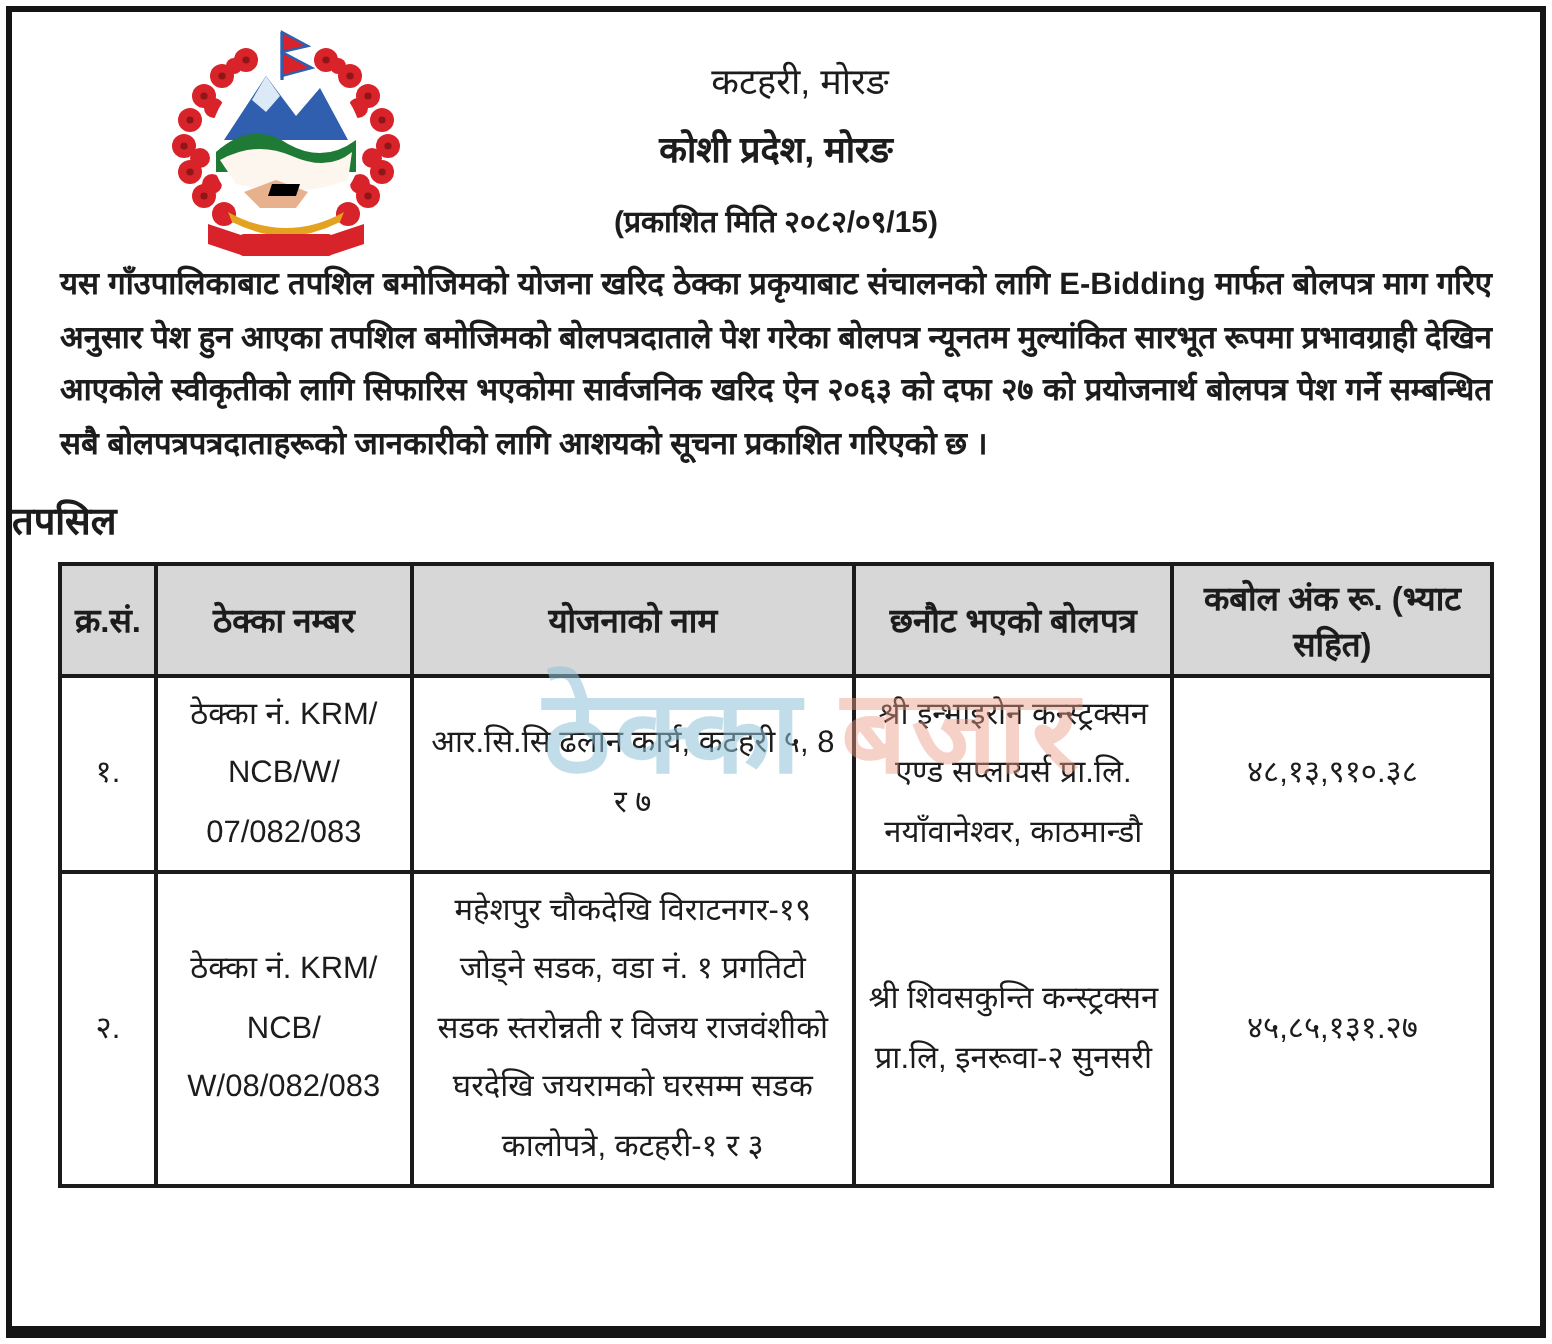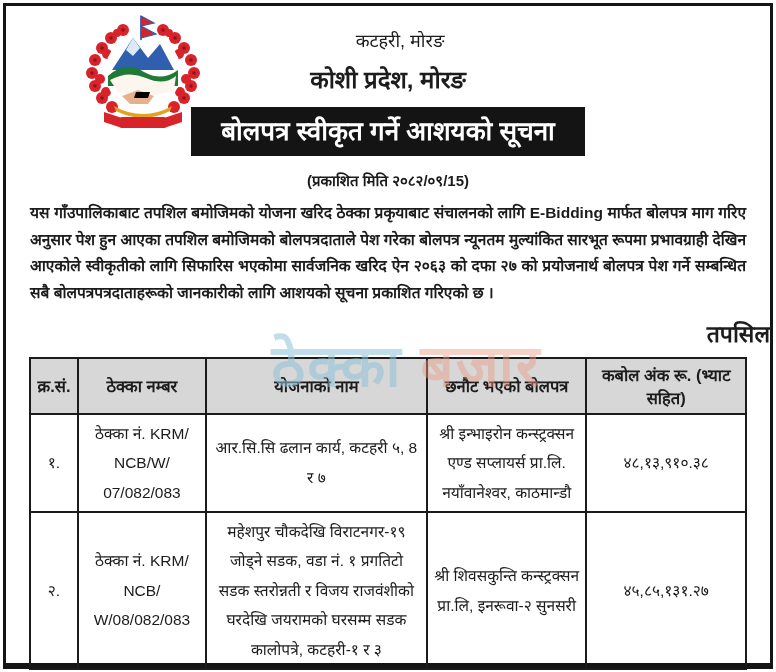--- a/index.html
+++ b/index.html
@@ -20,21 +20,21 @@
   }
   
   .header { position: relative; text-align: center; padding-top: 10px; }
   .emblem {
     position: absolute; left: 72px; top: 8px;
     width: 130px; height: 120px;
   }
   .muni-title   { font-size: 27px; font-weight: bold; letter-spacing: 0.5px; margin-top: 2px; }
   .office-title { font-size: 31px; font-weight: bold; margin-top: 8px; }
   .addr1 { font-size: 18px; font-weight: normal; margin-top: 12px; margin-left: 24px; }
-  .addr2 { font-size: 24px; font-weight: bold; margin-top: 10px; }
+  .addr2 { font-size: 18px; font-weight: bold; margin-top: 10px; }
   
   .banner {
     display: block; width: fit-content; margin: 12px auto 0 auto;
     background: #141414; color: #ffffff;
     font-size: 26px; font-weight: bold;
     padding: 5px 30px 8px 30px;
   }
   .pub-date { text-align: center; font-size: 15px; font-weight: bold; margin-top: 14px; }
   
   .body-par {
@@ -50,21 +50,21 @@
     font-size: 58px; font-weight: bold;
     letter-spacing: 2px;
     pointer-events: none;
     z-index: 5;
     white-space: nowrap;
     padding-left: 37px;
   }
   .wm-blue { opacity: 0.55; }
   .wm-red  { opacity: 0.45; }
   
-  .tbl-caption { text-align: right; font-size: 23px; font-weight: bold; margin-top: 10px; position: relative; z-index: 2;}
+  .tbl-caption { text-align: left; font-size: 19px; font-weight: bold; margin-top: 10px; position: relative; z-index: 2;}
   table.notice {
     width: 718px; margin: 8px auto 0 auto;
     border-collapse: collapse;
     position: relative; z-index: 2;
   }
   table.notice th, table.notice td {
     border: 2px solid #1b1b1b;
     padding: 4px 6px;
     vertical-align: middle;
     text-align: center;
@@ -166,21 +166,20 @@
           <polygon points="63,2 76,9 63,12 63,2" fill="#d8232a" stroke="#2f5fae" stroke-width="1.2"></polygon>
           <polygon points="63,12 78,20 63,24 63,12" fill="#d8232a" stroke="#2f5fae" stroke-width="1.2"></polygon>
           <line x1="63" y1="2" x2="63" y2="26" stroke="#2f5fae" stroke-width="1.6"></line>
         </g>
       </svg>
     </div>
     <div class="addr1">कटहरी, मोरङ</div>
     <div class="addr2">कोशी प्रदेश, मोरङ</div>
   </div>
 
-  <div class="banner">बोलपत्र स्वीकृत गर्ने आशयको सूचना</div>
 
   <div class="pub-date">(प्रकाशित मिति २०८२/०९/15)</div>
 
   <p class="body-par">यस गाँउपालिकाबाट तपशिल बमोजिमको योजना खरिद ठेक्का प्रकृयाबाट संचालनको लागि E-Bidding मार्फत बोलपत्र माग गरिए अनुसार पेश हुन आएका तपशिल बमोजिमको बोलपत्रदाताले पेश गरेका बोलपत्र न्यूनतम मुल्यांकित सारभूत रूपमा प्रभावग्राही देखिन आएकोले स्वीकृतीको लागि सिफारिस भएकोमा सार्वजनिक खरिद ऐन २०६३ को दफा २७ को प्रयोजनार्थ बोलपत्र पेश गर्ने सम्बन्धित सबै बोलपत्रपत्रदाताहरूको जानकारीको लागि आशयको सूचना प्रकाशित गरिएको छ ।</p>
 
   <div class="tbl-caption">तपसिल</div>
 
   <table class="notice">
     <colgroup>
       <col class="col-sn">

